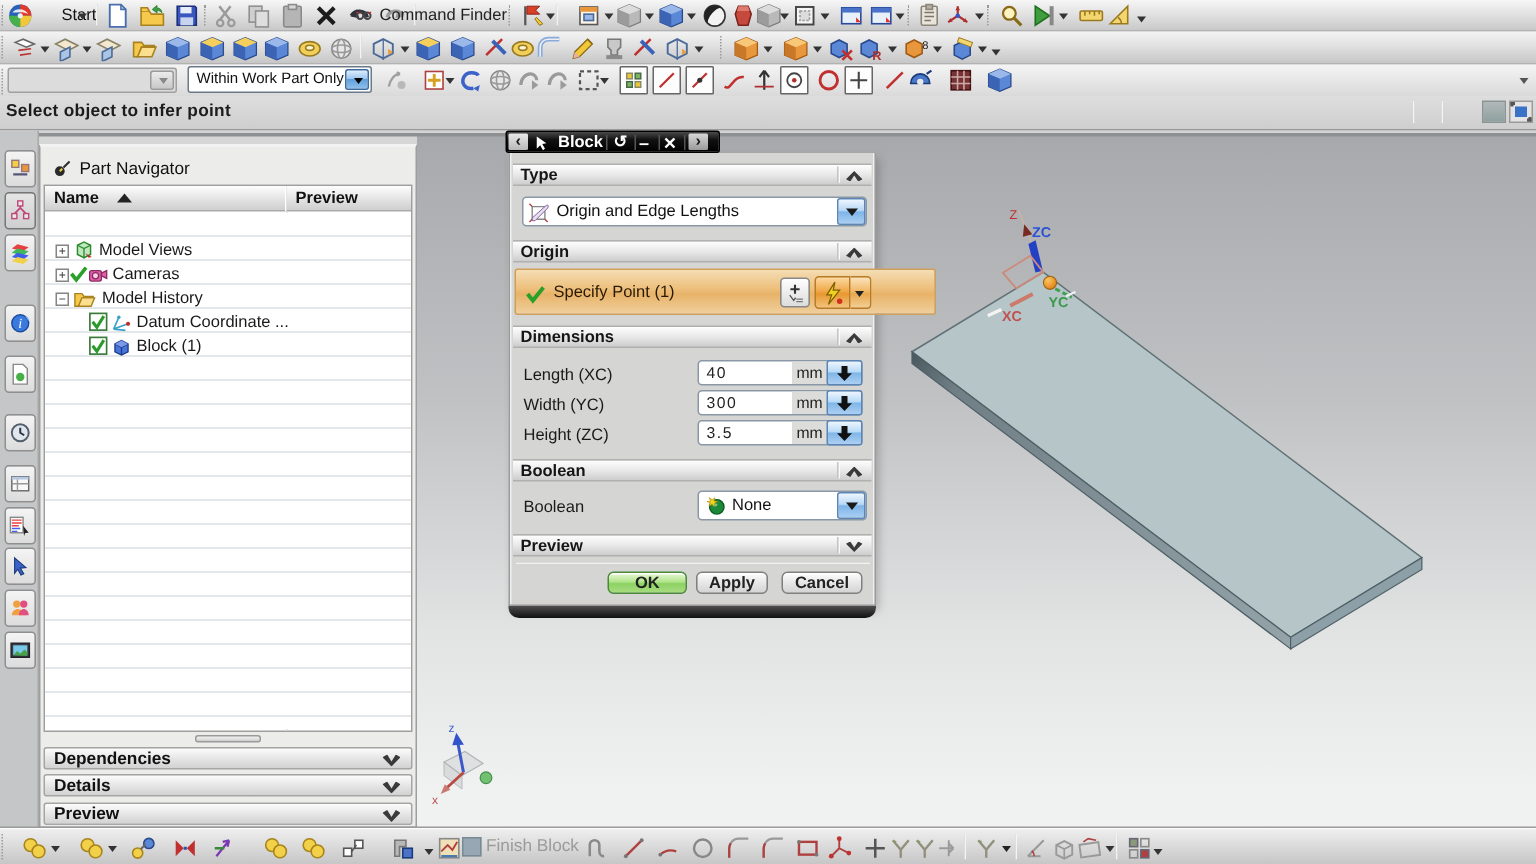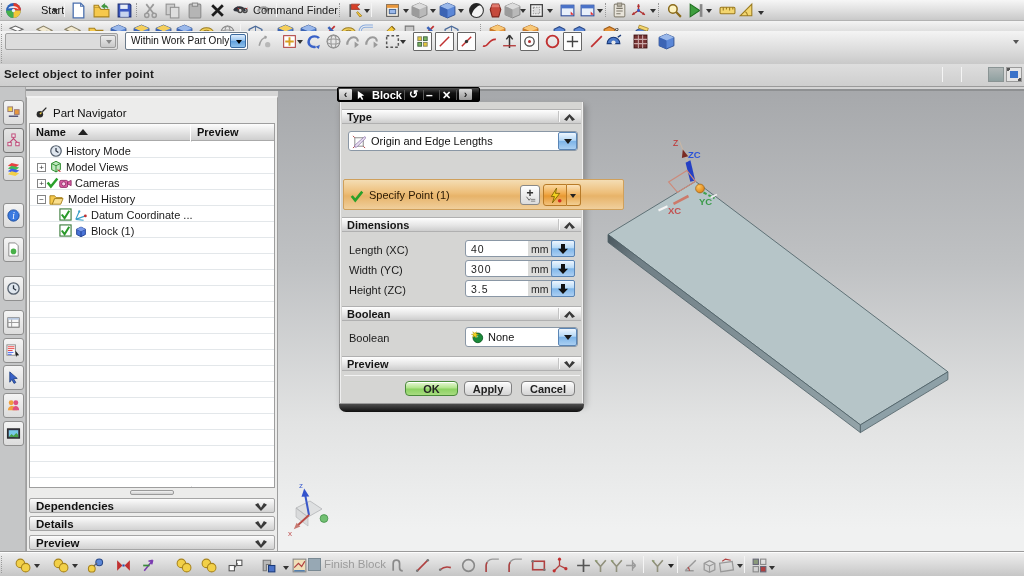--- a/index.html
+++ b/index.html
@@ -7,21 +7,21 @@
 .abs{position:absolute}
 .i{position:absolute;width:17px;height:17px}
 .dd{position:absolute;width:0;height:0;border-left:3px solid transparent;border-right:3px solid transparent;border-top:4px solid #333}
 .grip{position:absolute;top:3px;bottom:3px;width:3px;border-left:1px dotted #9a9a9a}
 .sbox{position:absolute;top:1px;width:19px;height:19px;background:#fdfdfd;border:1px solid #666;border-radius:1px}
 .sbox svg{position:absolute;left:1px;top:1px;width:15px;height:15px}
 .vsep{position:absolute;top:3px;bottom:3px;width:1px;background:#b4b4b4;border-right:1px solid #f4f4f4}
 
 #row1{left:0;top:0;width:1024px;height:21px;background:linear-gradient(#f6f6f6,#dedede 55%,#c9c9c9);border-bottom:1px solid #b2b2b2}
 #row2{left:0;top:21px;width:1024px;height:22px;background:linear-gradient(#f4f4f4,#dcdcdc 55%,#c7c7c7);border-bottom:1px solid #b2b2b2}
-#row3{left:0;top:31px;width:1024px;height:36px;background:linear-gradient(#f4f4f4,#dcdcdc 55%,#c6c6c6);border-bottom:1px solid #a8a8a8}
+#row3{left:0;top:43px;width:1024px;height:36px;background:linear-gradient(#f4f4f4,#dcdcdc 55%,#c6c6c6);border-bottom:1px solid #a8a8a8}
 #status{left:0;top:64px;width:1024px;height:23px;background:linear-gradient(#dedede,#cecece);border-bottom:1px solid #9a9a9a}
 #status .txt{position:absolute;left:4px;top:4px;font-size:11.5px;font-weight:bold;color:#1c1c1c;letter-spacing:.2px}
 #mainarea{left:0;top:87px;width:1024px;height:465px}
 #vp{position:absolute;left:278px;top:0;width:746px;height:465px;background:linear-gradient(#a6a8ab,#bfc1c3 38%,#e2e3e3 72%,#f0f1f1 95%)}
 #vptop{position:absolute;left:278px;top:0;width:746px;height:4px;background:linear-gradient(#d4d4d4 0 2px,#8e9092 2px 4px)}
 #sidebar{position:absolute;left:0;top:0;width:26px;height:465px;background:#c5c6c7;border-right:1px solid #a8a8a8}
 .tab{position:absolute;left:3px;width:21px;height:25px;background:linear-gradient(#f4f4f4,#dcdcdc);border:1px solid #8f8f8f;border-radius:3px}
 .tab.sel{background:linear-gradient(#e4e4e4,#cfcfcf);border-color:#777}
 .tab svg{position:absolute;left:2px;top:4px;width:15px;height:15px}
 #panel{position:absolute;left:26px;top:9px;width:252px;height:456px;background:#ececeb;border:1px solid #9e9e9e;border-top:2px solid #f2f2f2}
@@ -892,27 +892,20 @@
         <span style="position:absolute;left:48px;top:5px;width:0;height:0;border-left:5px solid transparent;border-right:5px solid transparent;border-bottom:6px solid #222"></span>
         <div style="position:absolute;left:160px;top:0;width:1px;height:17px;background:#aaa;border-right:1px solid #fff"></div>
         <b style="left:167px">Preview</b>
       </div>
       <div id="colsep"></div>
 <svg style="position:absolute;left:0;top:0;width:244px;height:362px" viewBox="0 0 244 362">
 <path d="M11.5 20V75M23.5 75v32" stroke="#aaa" stroke-width="1" stroke-dasharray="1,2" fill="none"></path>
 <path d="M11 27h6M23 91h5M23 107h5M16 75h2" stroke="#aaa" stroke-width="1" stroke-dasharray="1,2" fill="none"></path>
 </svg>
       <div id="treerows"></div>
-      <div class="trow" style="top:19px">
-        <svg class="i" style="left:19px;top:1px;width:14px;height:14px">
-              <use href="#clockk"></use>
-            </svg>
-        <span style="position:absolute;left:36px;top:2px">History Mode</span>
-        <span class="dash" style="left:10px;top:8px"></span>
-      </div>
       <div class="trow" style="top:35px">
         <span class="pm" style="left:7px;top:4px">+</span>
         <svg class="i" style="left:19px;top:1px;width:14px;height:14px">
               <use href="#mviews"></use>
             </svg>
         <span style="position:absolute;left:36px;top:2px">Model Views</span>
       </div>
       <div class="trow" style="top:51px">
         <span class="pm" style="left:7px;top:4px">+</span>
         <svg class="i" style="left:16px;top:1px;width:13px;height:13px" viewBox="0 0 16 16">
@@ -1083,20 +1076,24 @@
       </div>
   <div class="combo" style="left:8px;top:29px;width:230px">
     <svg style="position:absolute;left:3px;top:2px;width:15px;height:15px" viewBox="0 0 16 16">
           <path d="M3 4h9v9H3z" fill="#fdfdfd" stroke="#888"></path>
           <path d="M3 13L1 15M12 13l2 2M3 4L1 2" stroke="#b04040"></path>
           <path d="M12 4c2-2 3-1 2 1l-9 9H3v-2z" fill="#e8e0f0" stroke="#8060a0" stroke-width=".7"></path>
         </svg>
     <span style="position:absolute;left:22px;top:3px;font-size:11px;color:#111">Origin and Edge Lengths</span>
     <div class="cbtn" style="right:0px;top:0px;height:18px"></div>
   </div>
+  <div class="ghead" style="left:2px;top:58px;width:239px">
+        <b>Origin</b>
+        <span class="chev"></span>
+      </div>
   <div style="position:absolute;left:3px;top:77px;width:281px;height:31px;background:linear-gradient(#f4ddb4,#edbe79 45%,#e7b369 55%,#f0cf9c);border:1px solid #cfa05c;border-radius:2px">
     <svg style="position:absolute;left:6px;top:9px;width:14px;height:14px" viewBox="0 0 16 16">
           <path d="M2 8l4 5 8-10" fill="none" stroke="#2aa02a" stroke-width="3"></path>
         </svg>
     <span style="position:absolute;left:25px;top:9px;font-size:11px;color:#2a1a05">Specify Point (1)</span>
     <div style="position:absolute;left:176px;top:5px;width:20px;height:20px;background:linear-gradient(#fefefe,#dcdcdc);border:1px solid #888;border-radius:3px">
       <svg style="position:absolute;left:2px;top:2px;width:14px;height:14px" viewBox="0 0 16 16">
             <path d="M8 2v7M4.5 5.5h7" stroke="#333" stroke-width="1.6"></path>
             <path d="M4 10l3 4 1.5-2" fill="none" stroke="#555"></path>
             <path d="M9 13h5M9 15h5" stroke="#777"></path>

